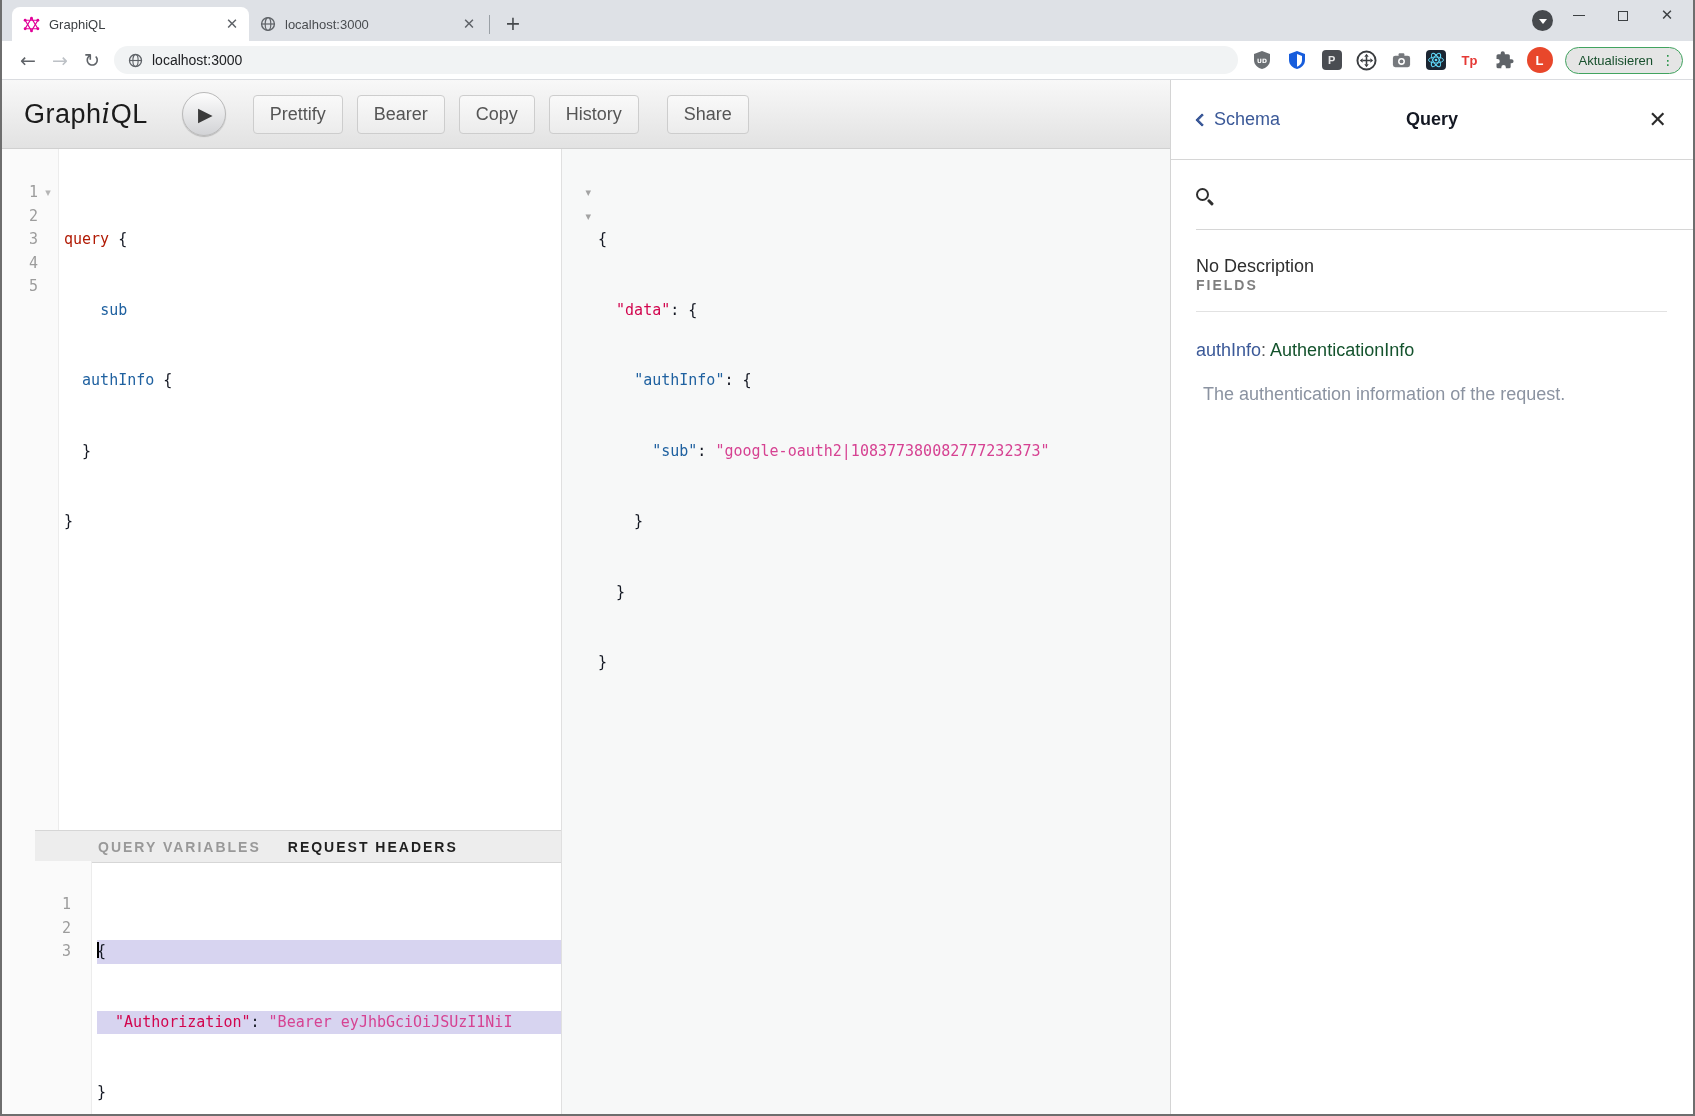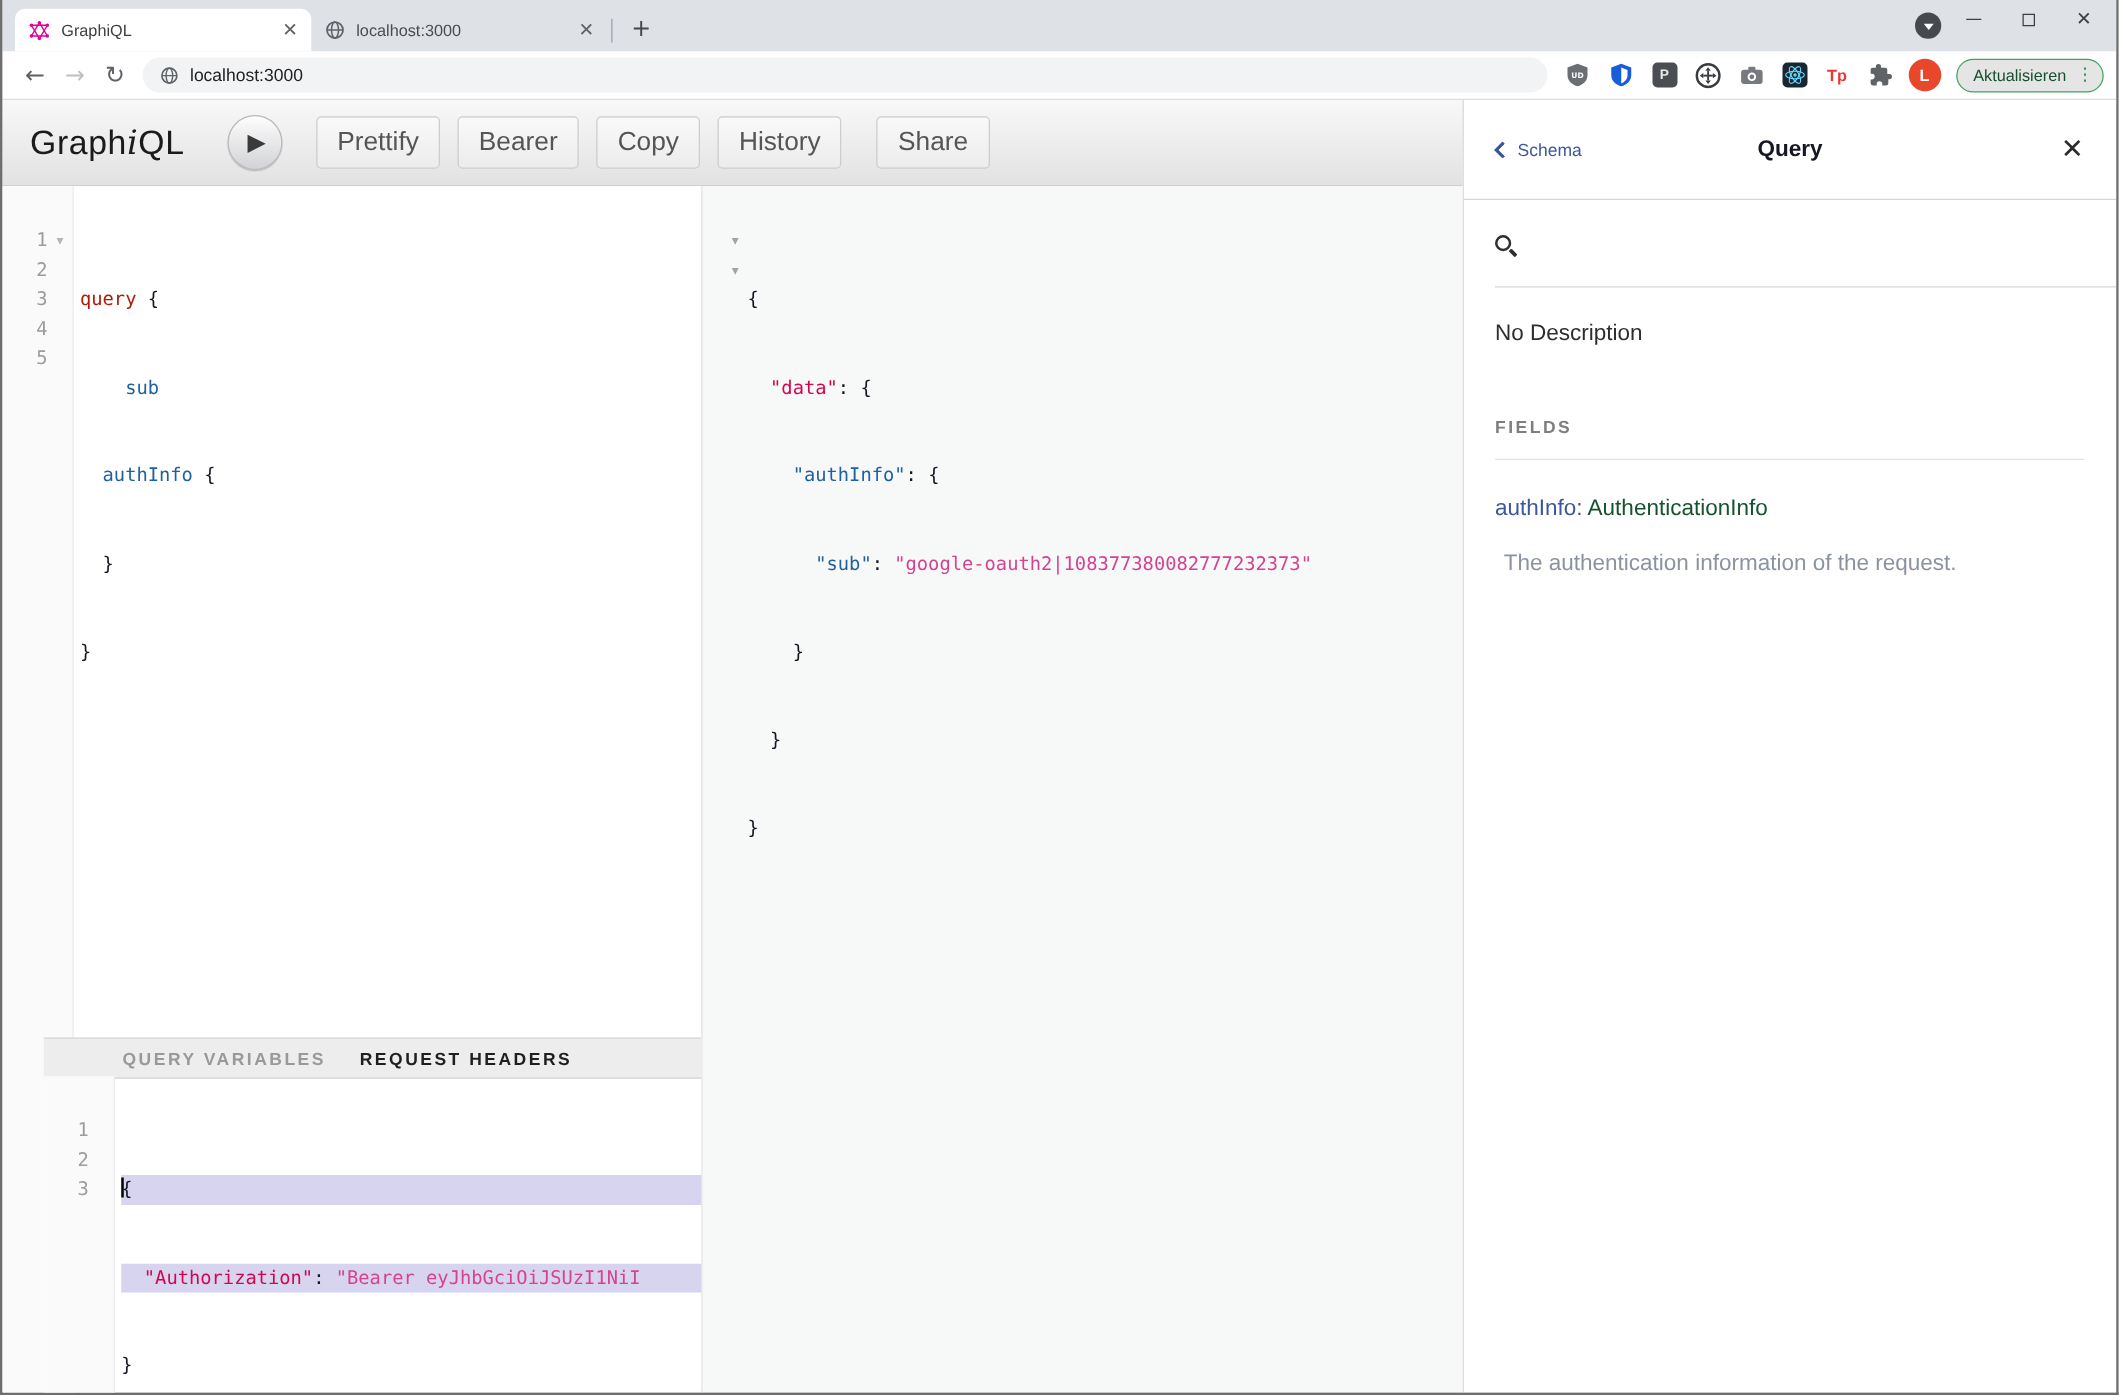--- a/index.html
+++ b/index.html
@@ -59,21 +59,21 @@
 
   .topbar { height:69px; flex:none; background:linear-gradient(#f8f8f8,#e2e2e2); border-bottom:1px solid #d0d0d0;
             display:flex; align-items:center; padding-left:22px; }
   .logo { font-size:27px; color:#1b1b1b; letter-spacing:0.5px; }
   .logo em { font-family:"DejaVu Serif",serif; font-style:italic; }
   .execute { width:44px; height:44px; border-radius:50%; margin:0 27px 0 34px;
              background:linear-gradient(#fdfdfd,#d2d3d6); border:1px solid #b9b9b9;
              box-shadow:0 1px 1px rgba(0,0,0,0.2); display:flex; align-items:center; justify-content:center; }
   .execute .play { color:#3a3a3a; font-size:19px; margin-left:3px; font-family:"DejaVu Sans",sans-serif; }
   .tb-btn { background:linear-gradient(#f9f9f9,#ececec); border:1px solid #cdcdcd; border-radius:4px;
-            color:#555; font-size:21px; padding:8px 16px; margin-right:14px;
+            color:#555; font-size:18px; padding:8px 16px; margin-right:14px;
             font-family:"Liberation Sans","DejaVu Sans",sans-serif; }
   .tb-btn.last { margin-left:14px; }
 
   .editors { flex:1; display:flex; position:relative; min-height:0; }
 
   
   .mono { font-family:"DejaVu Sans Mono","Liberation Mono",monospace; font-size:15px; line-height:23.5px; }
   .code-pane { display:flex; }
   .gutter { flex:none; width:57px; background:#fafafa; border-right:1px solid #ececec; color:#9c9c9c;
             text-align:right; }
@@ -108,37 +108,37 @@
 
   .result-pane { flex:1; background:#f7f8f8; display:flex; padding-top:32px; min-width:0; }
   .r-gutter { flex:none; width:36px; text-align:right; padding-right:7px; color:#a3a3a3; }
   .r-fold { font-size:11px; font-family:"DejaVu Sans",sans-serif; line-height:23.5px; display:block; }
   .r-code { white-space:pre; color:#141823; }
 
   
   .docs-pane { flex:1; background:#fff; border-left:1px solid #d4d4d4; display:flex; flex-direction:column; }
   .docs-header { height:80px; flex:none; border-bottom:1px solid #d6d6d6; display:flex; align-items:center;
                  padding:0 26px; position:relative; }
-  .docs-back { display:flex; align-items:center; gap:7px; color:#3B5998; font-size:14px; z-index:2; }
+  .docs-back { display:flex; align-items:center; gap:7px; color:#3B5998; font-size:18px; z-index:2; }
   .chev { width:10px; height:10px; border-left:3px solid #3B5998; border-bottom:3px solid #3B5998;
           transform:rotate(45deg); border-radius:1px; }
   .docs-title { position:absolute; left:0; right:0; text-align:center; font-size:18px; font-weight:bold; color:#141823; }
   .docs-close { margin-left:auto; z-index:2; color:#2b2b2b; font-size:22px; font-weight:300;
                 font-family:"DejaVu Sans",sans-serif; line-height:1; }
   .search-row { height:70px; flex:none; margin-left:25px; border-bottom:1px solid #d6d6d6;
                 display:flex; align-items:center; gap:11px; padding-right:20px; }
   .mag { width:13px; height:13px; border:2.5px solid #2f2f2f; border-radius:50%; position:relative; flex:none; }
   .mag::after { content:""; position:absolute; width:2.5px; height:7px; background:#2f2f2f;
                 transform:rotate(-45deg); left:11px; top:9px; border-radius:1px; }
   .search-input { border:none; outline:none; flex:1; font-size:18px; color:#333; background:transparent;
                   font-family:"Liberation Sans","DejaVu Sans",sans-serif; }
   .search-input::placeholder { color:#9a9a9a; }
   .docs-body { padding:26px 26px 0 25px; }
   .no-desc { font-size:18px; color:#2e2e2e; }
-  .fields-h { margin-top:56px; font-size:14px; font-weight:bold; color:#7e7e7e; letter-spacing:2px; }
+  .fields-h { font-size:14px; font-weight:bold; color:#7e7e7e; letter-spacing:2px; }
   .docs-divider { margin-top:18px; height:1px; background:#e2e2e2; }
   .field-row { margin-top:28px; font-size:18px; }
   .field-name { color:#3B5998; }
   .field-sep { color:#555; }
   .field-type { color:#14532d; }
   .field-desc { margin-top:23px; margin-left:7px; color:#8b93a1; font-size:18px; }
 
   svg { display:block; }
 </style>
 </head>

